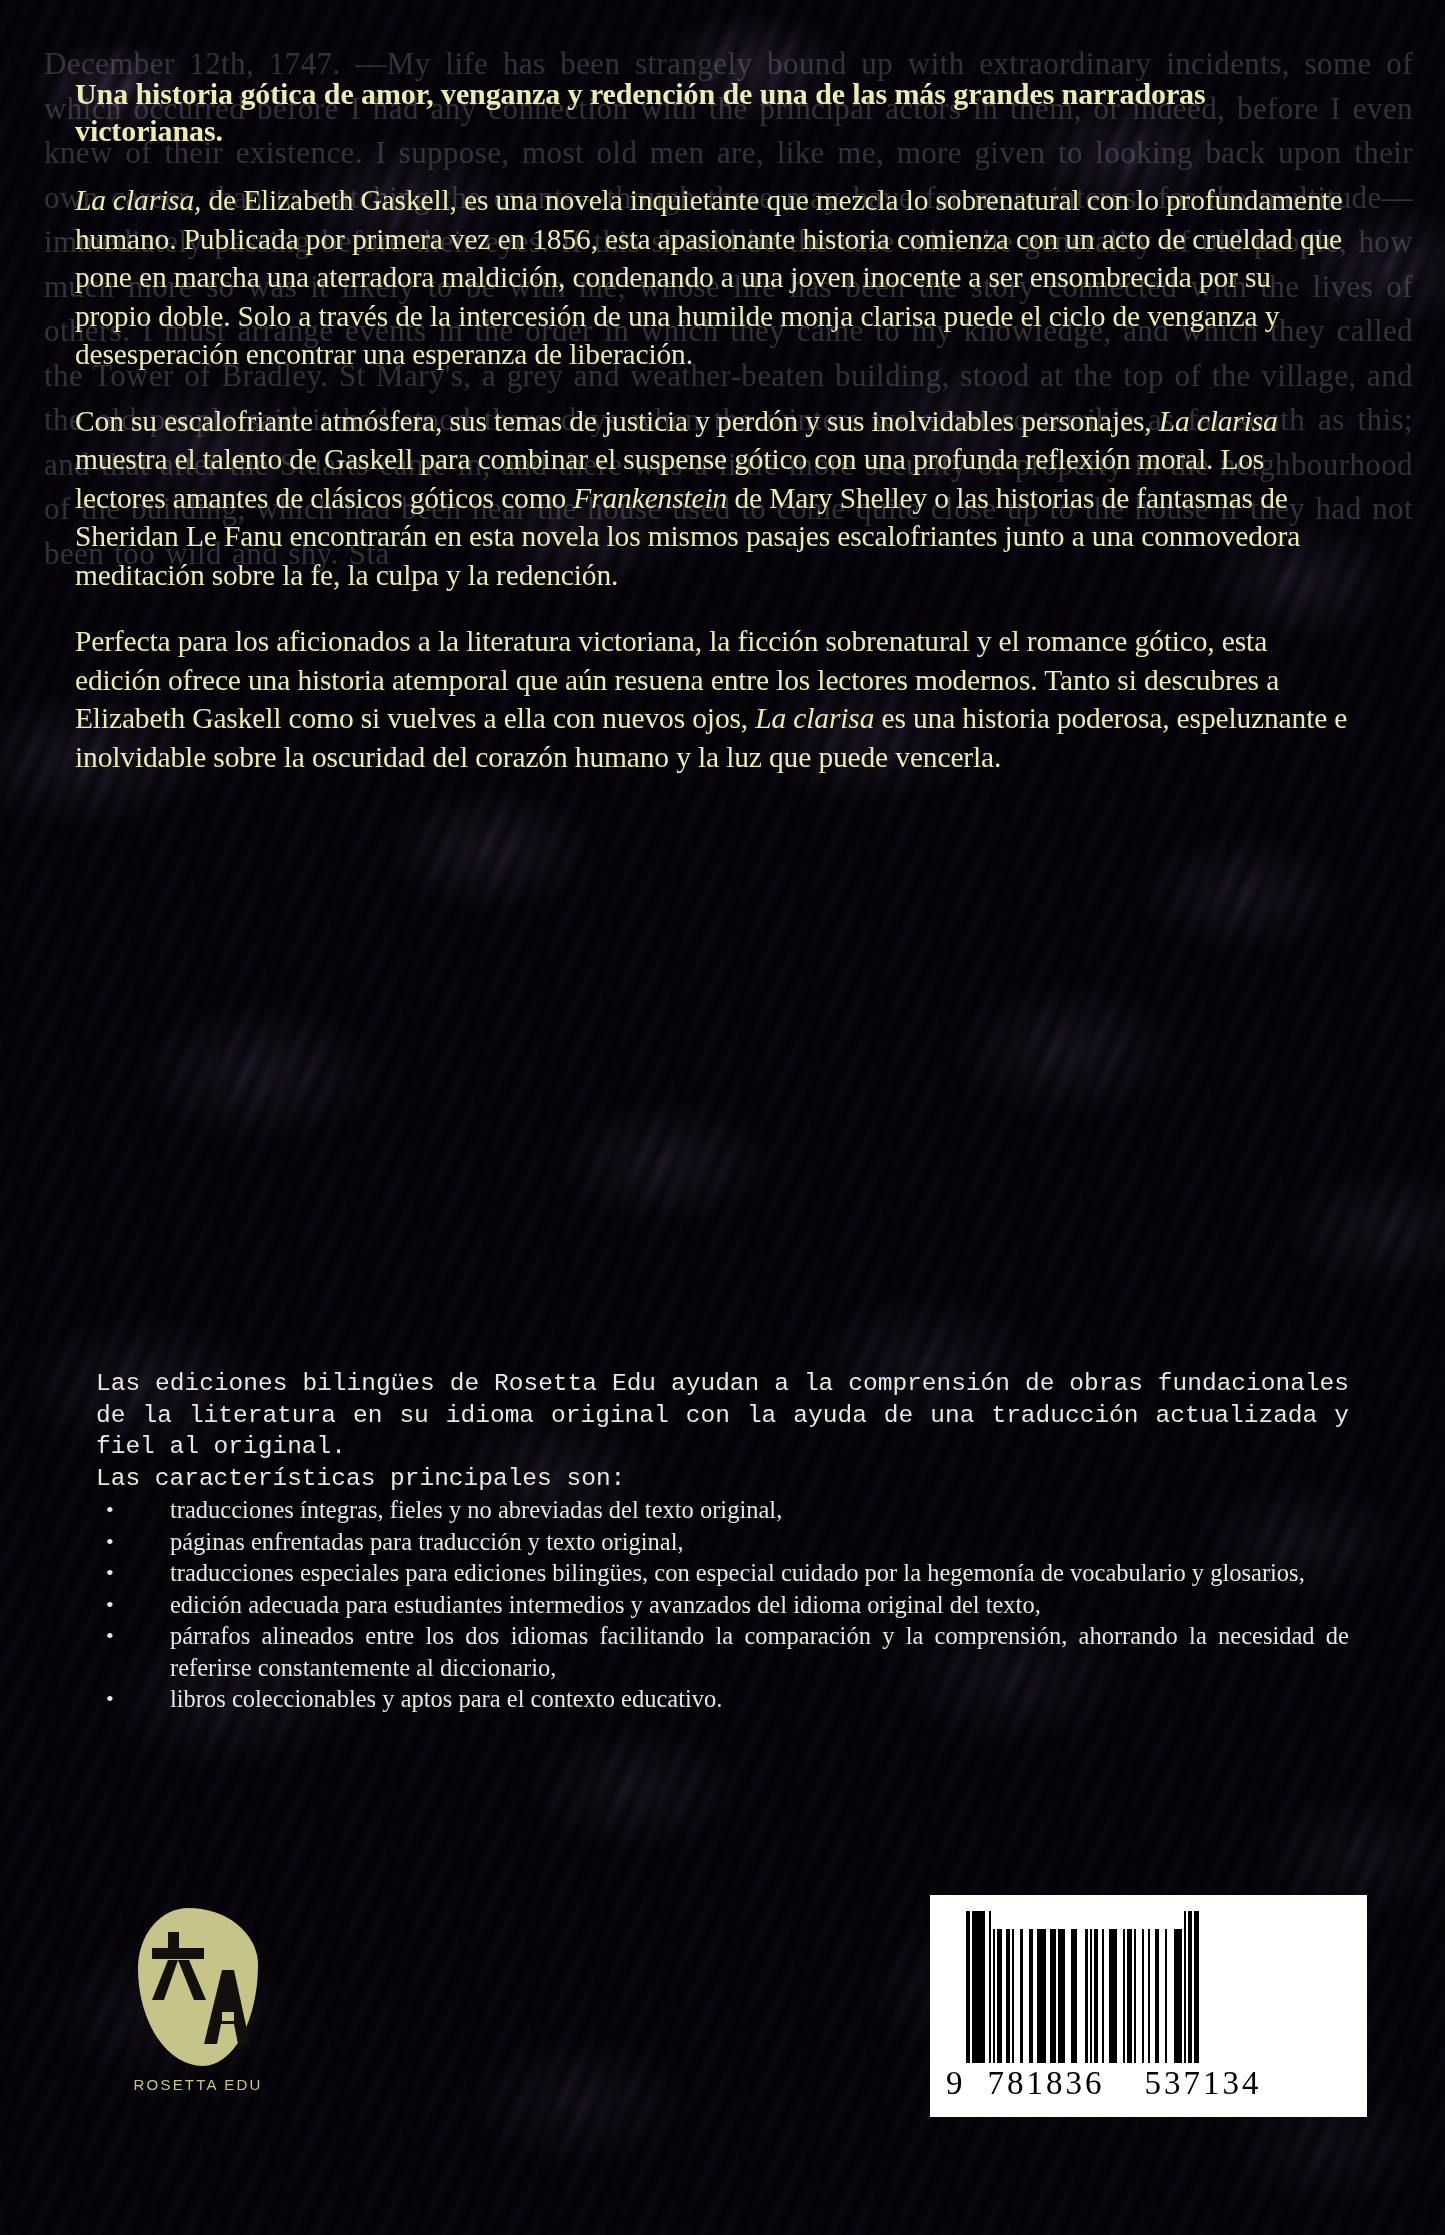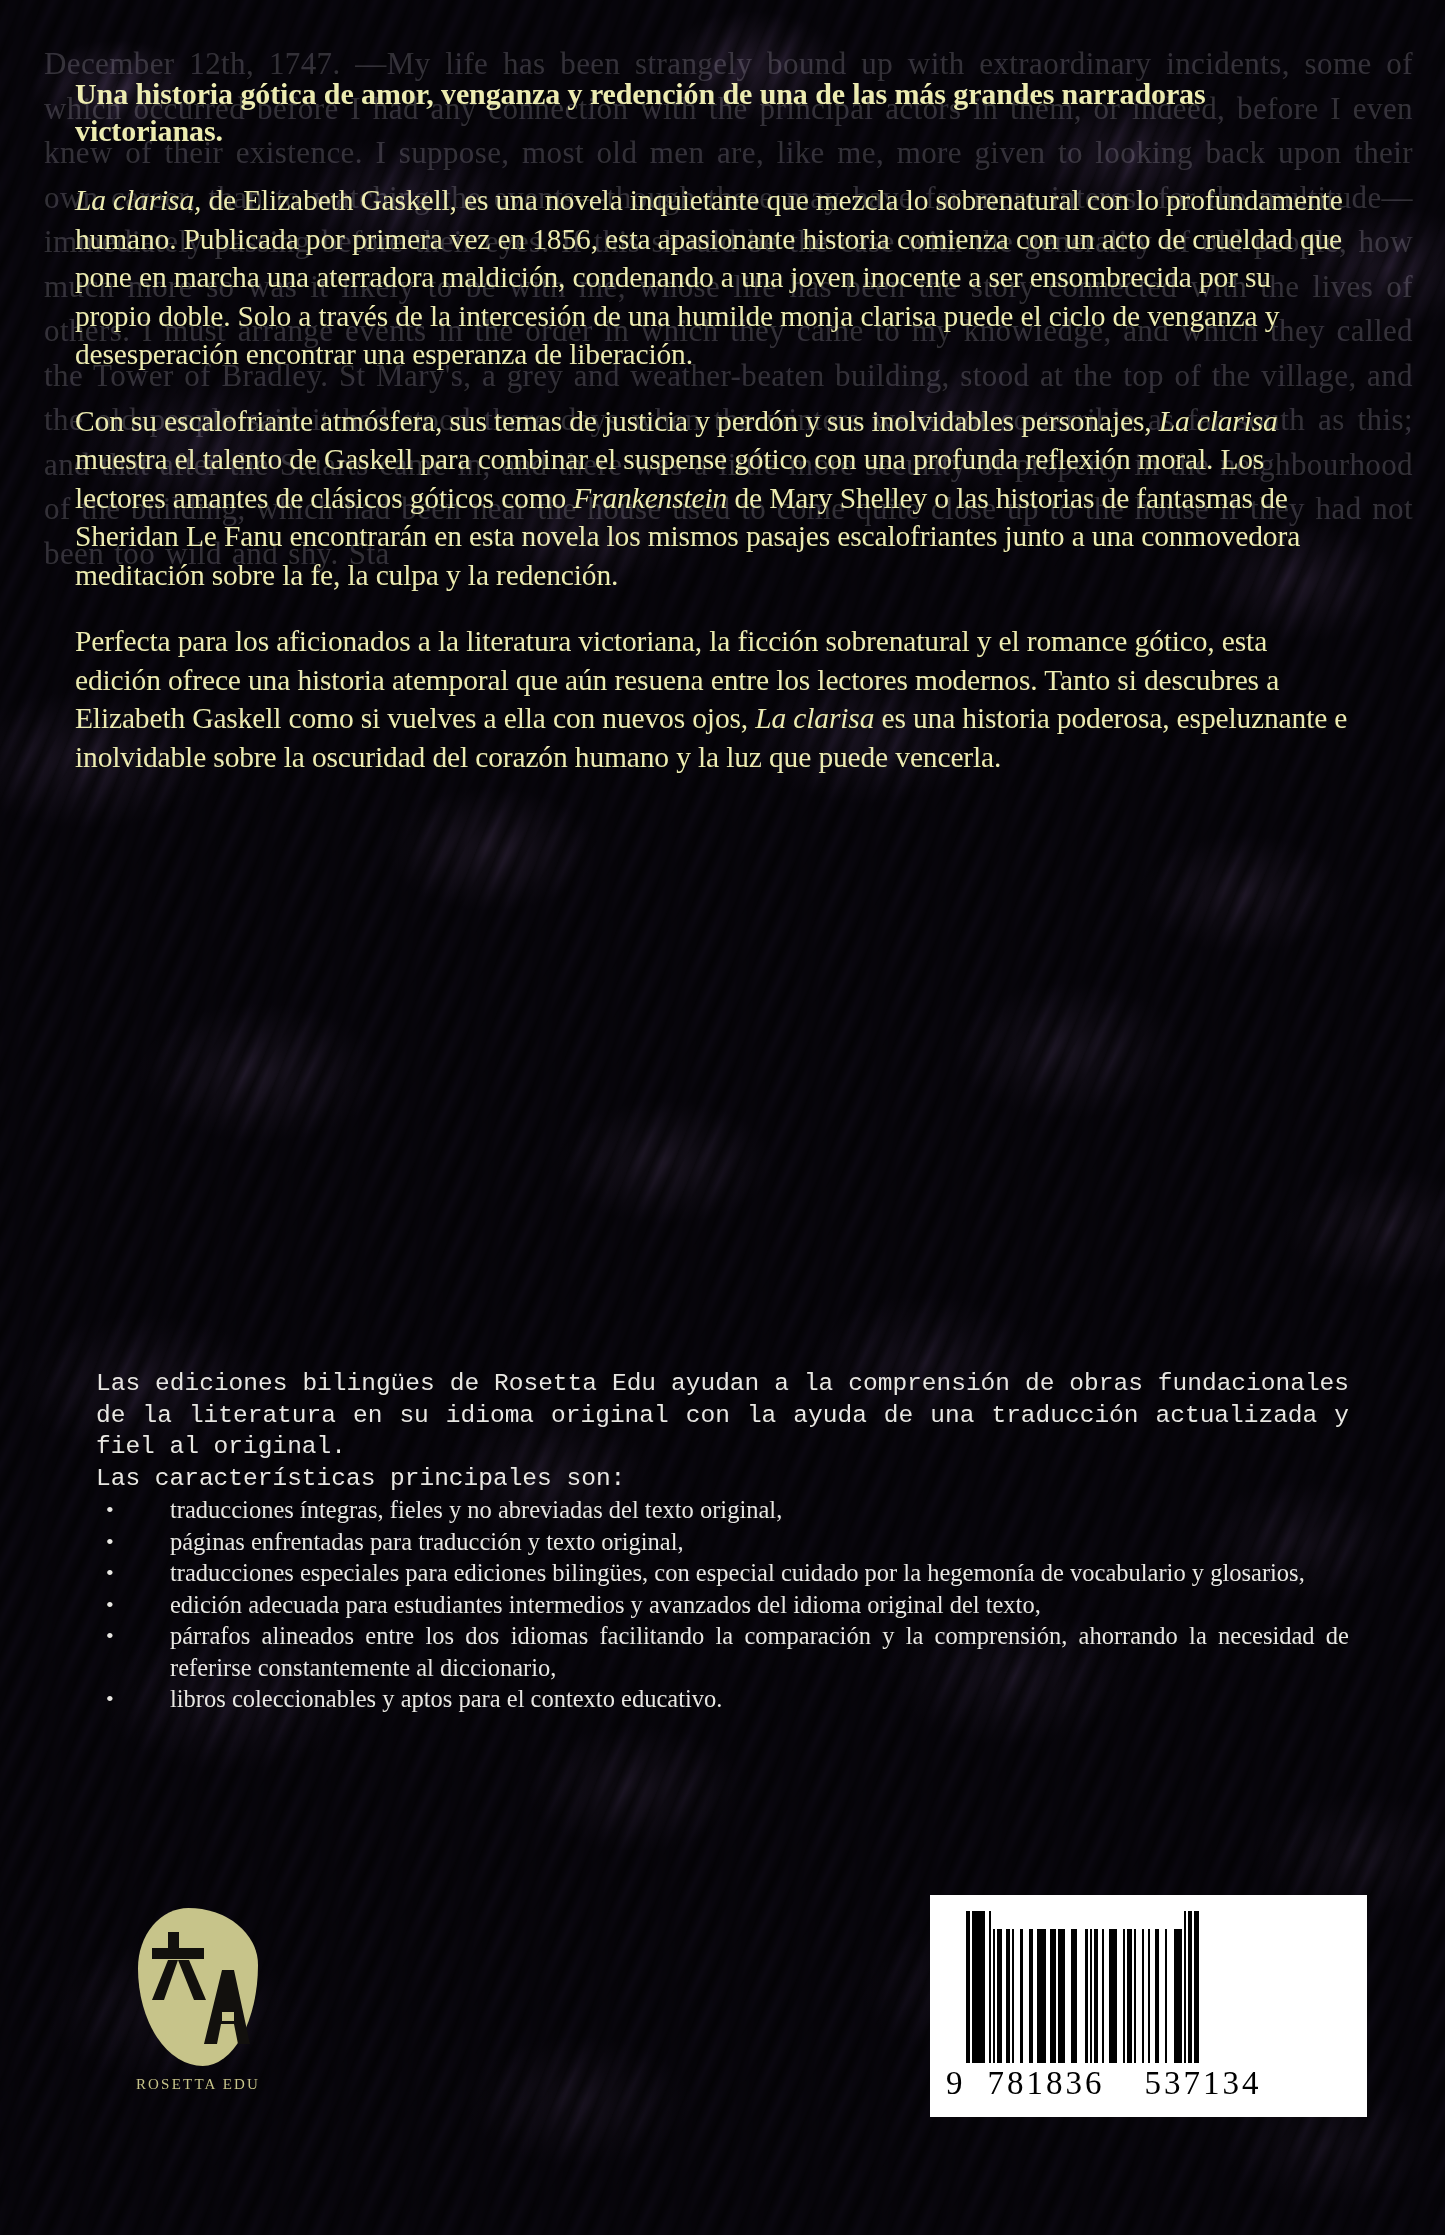--- a/index.html
+++ b/index.html
@@ -170,21 +170,21 @@
     inset: 0;
     background: #c7c48a;
     border-radius: 42% 58% 46% 54% / 38% 36% 64% 62%;
   }
   .logo-mark .glyphs {
     position: absolute;
     inset: 0;
   }
   .logo-label {
     margin-top: 10px;
-    font-family: Liberation Serif, serif;
+    font-family: Liberation Sans, sans-serif;
     font-size: 15px;
     letter-spacing: 2.2px;
     color: #c7c48a;
   }
 
   
   .barcode-box {
     position: absolute;
     right: 78px;
     top: 1895px;

